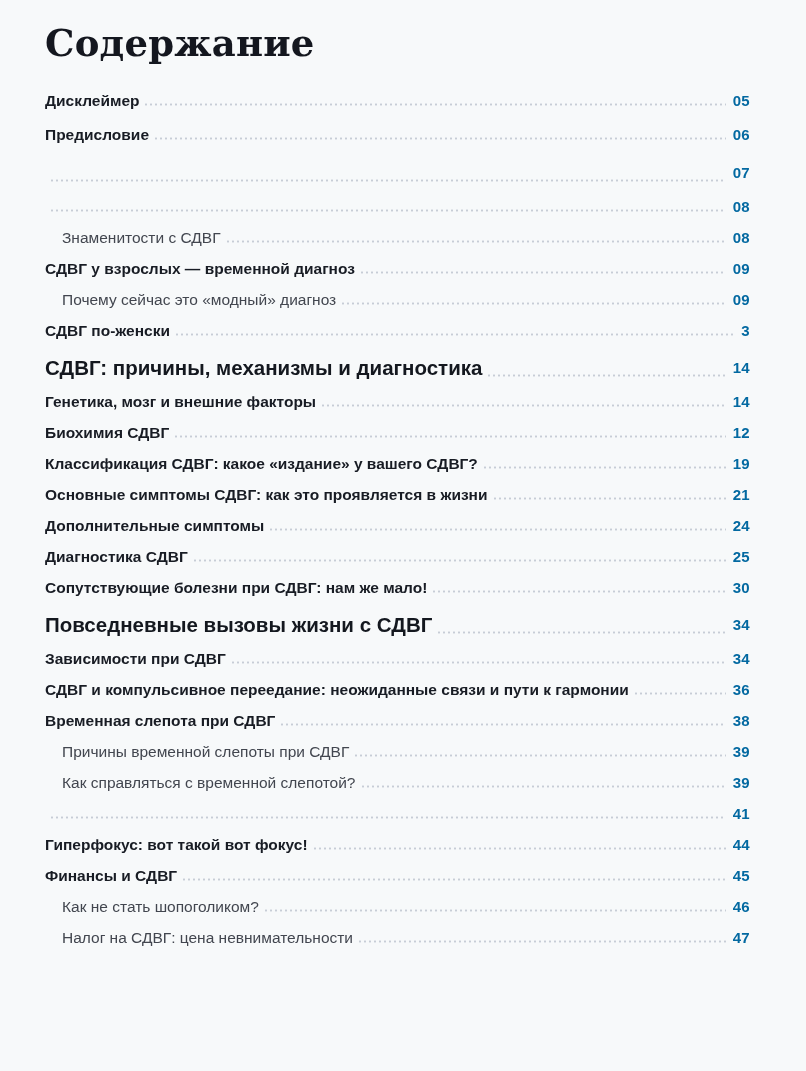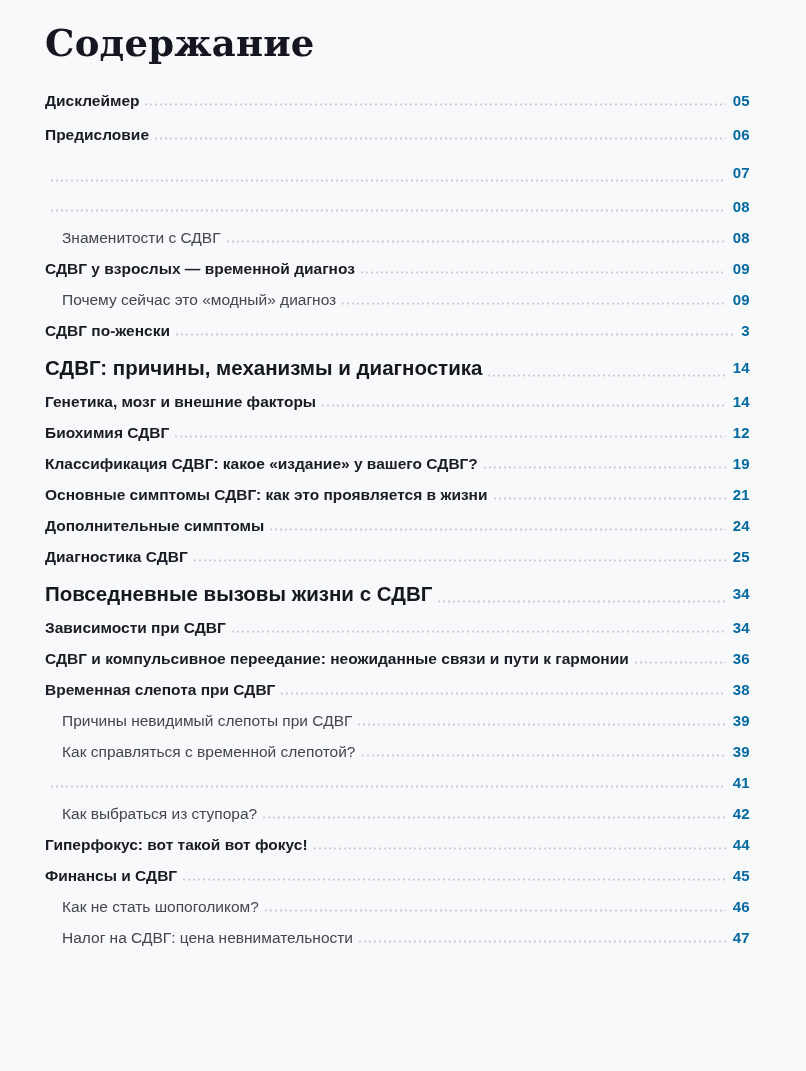--- a/index.html
+++ b/index.html
@@ -148,20 +148,25 @@
       <div class="row">
         <span class="label">Дополнительные симптомы</span>
         <span class="leader"></span>
         <span class="num">24</span>
       </div>
       <div class="row">
         <span class="label">Диагностика СДВГ</span>
         <span class="leader"></span>
         <span class="num">25</span>
       </div>
+      <div class="row">
+        <span class="label">Сопутствующие болезни при СДВГ: нам же мало!</span>
+        <span class="leader"></span>
+        <span class="num">30</span>
+      </div>
       <div class="row section">
         <span class="label">Повседневные вызовы жизни с СДВГ</span>
         <span class="leader"></span>
         <span class="num">34</span>
       </div>
       <div class="row">
         <span class="label">Зависимости при СДВГ</span>
         <span class="leader"></span>
         <span class="num">34</span>
       </div>
@@ -169,37 +174,32 @@
         <span class="label">СДВГ и компульсивное переедание: неожиданные связи и пути к гармонии</span>
         <span class="leader"></span>
         <span class="num">36</span>
       </div>
       <div class="row">
         <span class="label">Временная слепота при СДВГ</span>
         <span class="leader"></span>
         <span class="num">38</span>
       </div>
       <div class="row sub">
-        <span class="label">Причины невидимый слепоты при СДВГ</span>
+        <span class="label">Причины временной слепоты при СДВГ</span>
         <span class="leader"></span>
         <span class="num">39</span>
       </div>
       <div class="row sub">
         <span class="label">Как справляться с временной слепотой?</span>
         <span class="leader"></span>
         <span class="num">39</span>
       </div>
       <div class="row">
         <span class="leader"></span>
         <span class="num">41</span>
-      </div>
-      <div class="row sub">
-        <span class="label">Как выбраться из ступора?</span>
-        <span class="leader"></span>
-        <span class="num">42</span>
       </div>
       <div class="row">
         <span class="label">Гиперфокус: вот такой вот фокус!</span>
         <span class="leader"></span>
         <span class="num">44</span>
       </div>
       <div class="row">
         <span class="label">Финансы и СДВГ</span>
         <span class="leader"></span>
         <span class="num">45</span>

